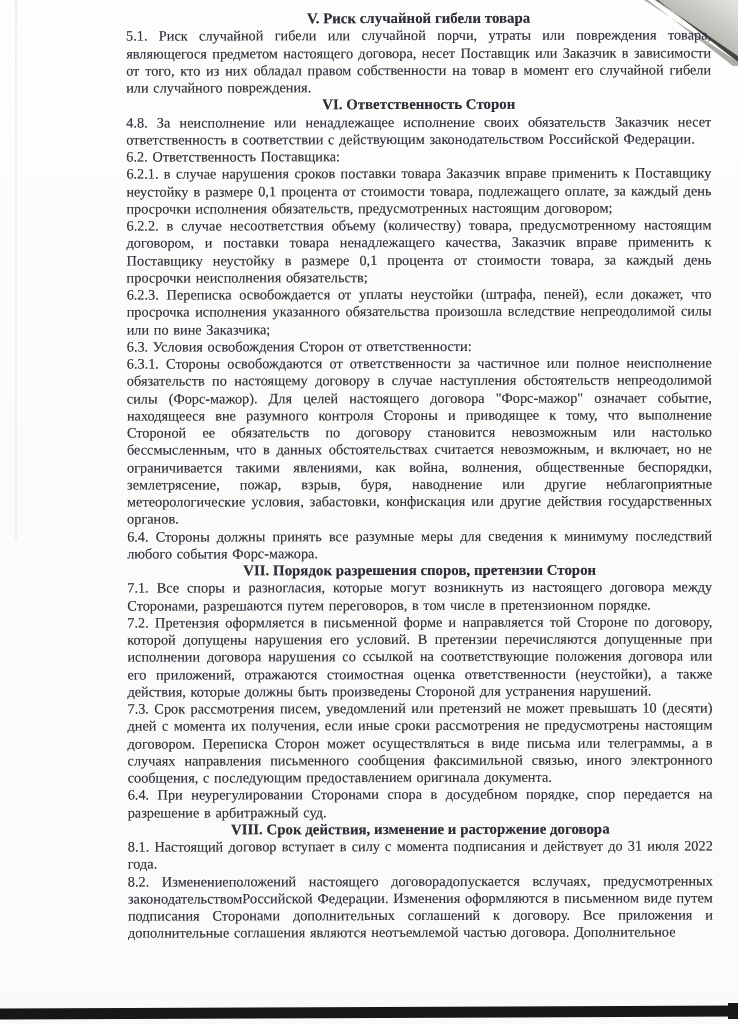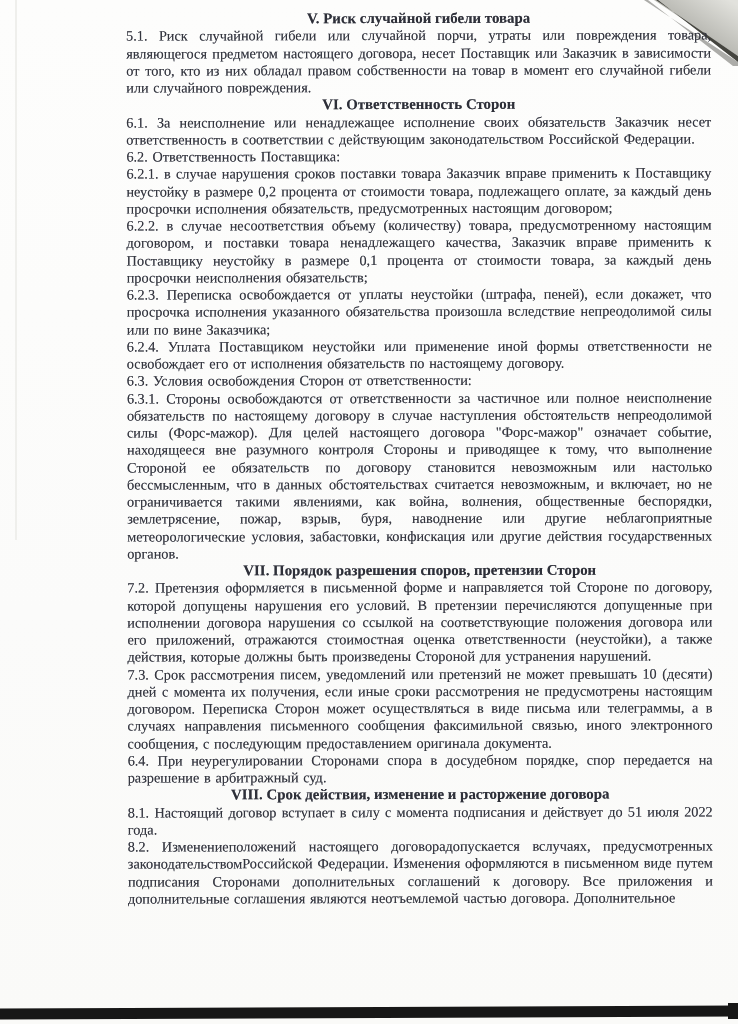--- a/index.html
+++ b/index.html
@@ -100,36 +100,37 @@
     <polygon points="20,0 32,0 112,62 112,56 30,0" fill="#45453f"></polygon>
     <polygon points="18,0 22,0 107,66 112,66 112,62" fill="#6a6a64" opacity="0.55"></polygon>
   </svg>
 
   <div class="textblock">
 
     <h2>V. Риск случайной гибели товара</h2>
     <p>5.1. Риск случайной гибели или случайной порчи,  утраты  или  повреждения товара, являющегося  предметом  настоящего  договора,  несет Поставщик или Заказчик в зависимости  от того,  кто из них обладал правом собственности на товар в момент его случайной гибели или случайного повреждения.</p>
 
     <h2>VI. Ответственность Сторон</h2>
-    <p>6.1. За  неисполнение  или  ненадлежащее  исполнение  своих  обязательств  Заказчик  несет ответственность в соответствии с действующим законодательством Российской Федерации.</p>
+    <p>4.8. За  неисполнение  или  ненадлежащее  исполнение  своих  обязательств  Заказчик  несет ответственность в соответствии с действующим законодательством Российской Федерации.</p>
     <p>6.2. Ответственность Поставщика:</p>
-    <p>6.2.1. в случае нарушения сроков поставки товара Заказчик вправе применить к Поставщику неустойку в размере 0,2  процента от  стоимости товара, подлежащего оплате, за каждый день просрочки исполнения обязательств, предусмотренных настоящим договором;</p>
+    <p>6.2.1. в случае нарушения сроков поставки товара Заказчик вправе применить к Поставщику неустойку в размере 0,1  процента от  стоимости товара, подлежащего оплате, за каждый день просрочки исполнения обязательств, предусмотренных настоящим договором;</p>
     <p>6.2.2. в случае  несоответствия   объему (количеству)  товара,  предусмотренному настоящим договором,  и  поставки  товара  ненадлежащего качества,  Заказчик  вправе    применить  к Поставщику  неустойку  в  размере  0,1  процента  от  стоимости  товара,  за  каждый  день просрочки неисполнения обязательств;</p>
     <p>6.2.3. Переписка  освобождается  от  уплаты  неустойки  (штрафа,   пеней),  если  докажет,  что просрочка исполнения указанного обязательства произошла вследствие непреодолимой силы или по вине Заказчика;</p>
-    <p>6.2.4. Уплата  Поставщиком  неустойки  или  применение   иной  формы  ответственности  не освобождает  его  от  исполнения    обязательств по настоящему договору.</p>
     <p>6.3. Условия освобождения Сторон от ответственности:</p>
     <p>6.3.1. Стороны  освобождаются  от  ответственности  за  частичное  или  полное   неисполнение обязательств по настоящему договору в случае наступления обстоятельств непреодолимой силы  (Форс-мажор).  Для  целей  настоящего  договора  "Форс-мажор"  означает  событие, находящееся вне разумного контроля Стороны и  приводящее  к  тому,  что  выполнение Стороной  ее  обязательств  по  договору  становится  невозможным  или  настолько бессмысленным, что в  данных  обстоятельствах  считается   невозможным, и включает, но не ограничивается  такими  явлениями,  как  война,  волнения,  общественные  беспорядки, землетрясение,   пожар,   взрыв,   буря,   наводнение   или   другие   неблагоприятные метеорологические условия, забастовки, конфискация или другие действия государственных органов.</p>
+    <p>6.4. Стороны должны принять  все  разумные  меры  для   сведения  к  минимуму  последствий любого события Форс-мажора.</p>
 
     <h2>VII. Порядок разрешения споров, претензии Сторон</h2>
+    <p>7.1. Все  споры  и  разногласия,  которые  могут  возникнуть  из  настоящего  договора  между Сторонами, разрешаются путем переговоров, в том числе в претензионном порядке.</p>
     <p>7.2. Претензия оформляется в письменной  форме  и  направляется  той Стороне  по договору, которой  допущены  нарушения  его условий.   В   претензии   перечисляются   допущенные при исполнении договора нарушения со ссылкой на соответствующие положения договора или его приложений, отражаются стоимостная оценка ответственности (неустойки), а также действия, которые должны быть произведены Стороной для устранения нарушений.</p>
     <p>7.3. Срок рассмотрения писем, уведомлений или претензий не может превышать 10 (десяти) дней с момента их получения, если иные сроки рассмотрения не предусмотрены настоящим договором.  Переписка  Сторон  может  осуществляться  в  виде  письма  или телеграммы, а в случаях  направления  письменного  сообщения  факсимильной  связью,  иного   электронного сообщения, с последующим предоставлением оригинала документа.</p>
     <p>6.4. При  неурегулировании  Сторонами   спора   в   досудебном   порядке,  спор  передается  на разрешение в арбитражный суд.</p>
 
     <h2>VIII. Срок действия, изменение и расторжение договора</h2>
-    <p>8.1. Настоящий договор вступает в силу с момента подписания и действует до 51 июля 2022 года.</p>
+    <p>8.1. Настоящий договор вступает в силу с момента подписания и действует до 31 июля 2022 года.</p>
     <p>8.2.  Изменениеположений  настоящего  договорадопускается  вслучаях,  предусмотренных законодательствомРоссийской  Федерации.  Изменения   оформляются   в   письменном   виде путем  подписания Сторонами  дополнительных соглашений  к  договору.  Все   приложения  и дополнительные  соглашения   являются   неотъемлемой   частью   договора.  Дополнительное</p>
 
   </div>
 
   <div class="scanner-bar"></div>
   <div class="scanner-bar-nub"></div>
 
 </div>
 
 </body></html>

